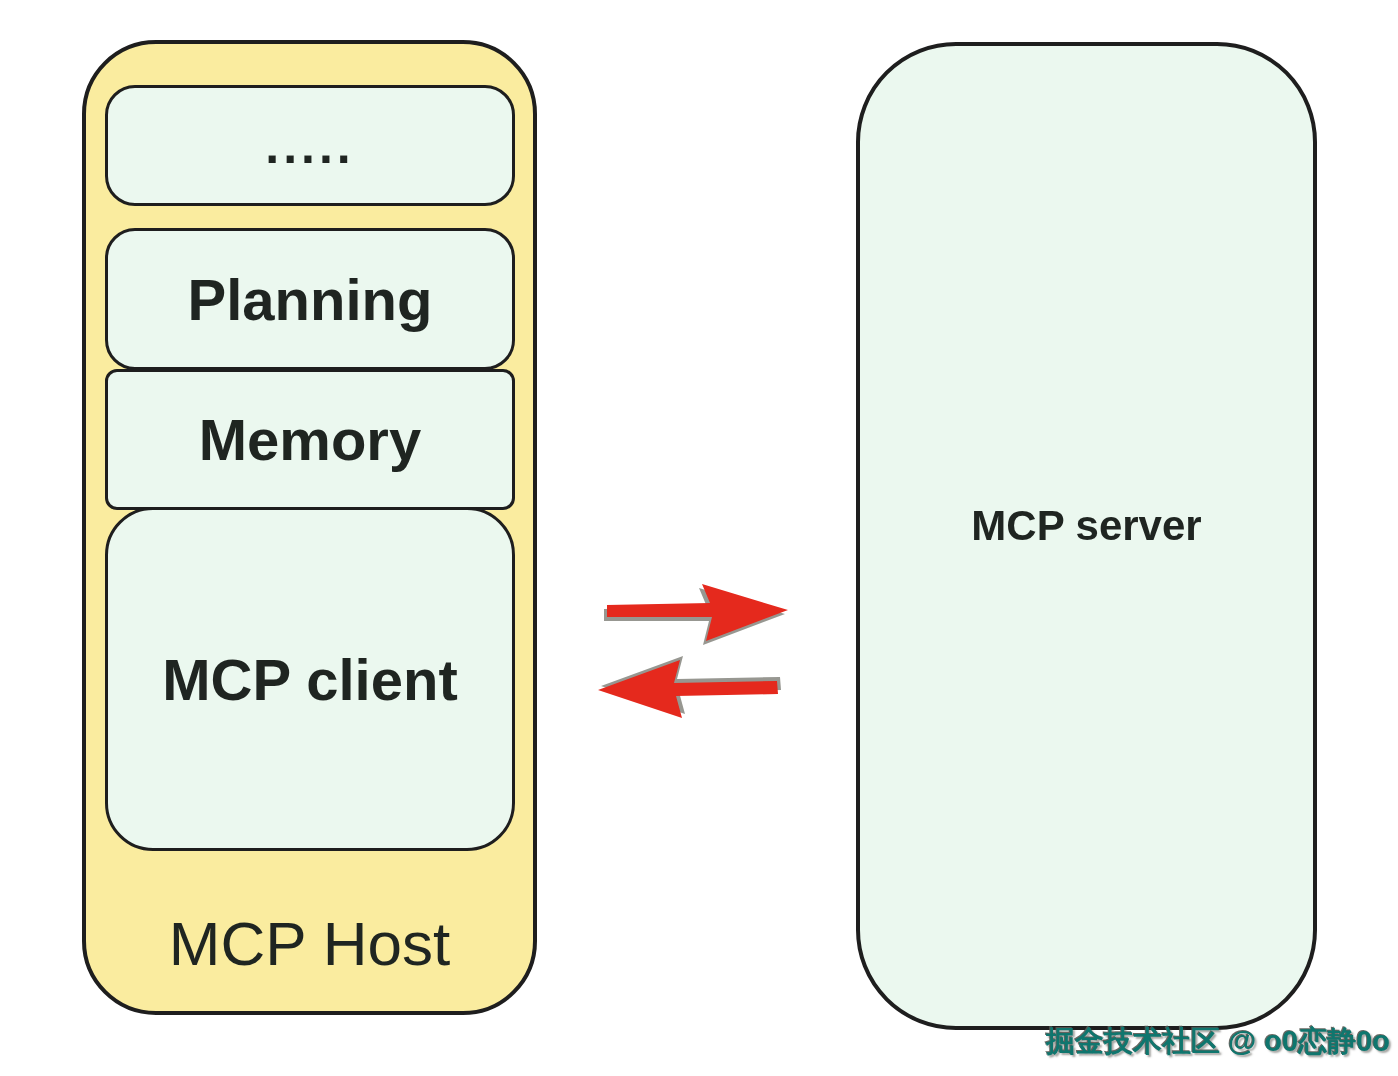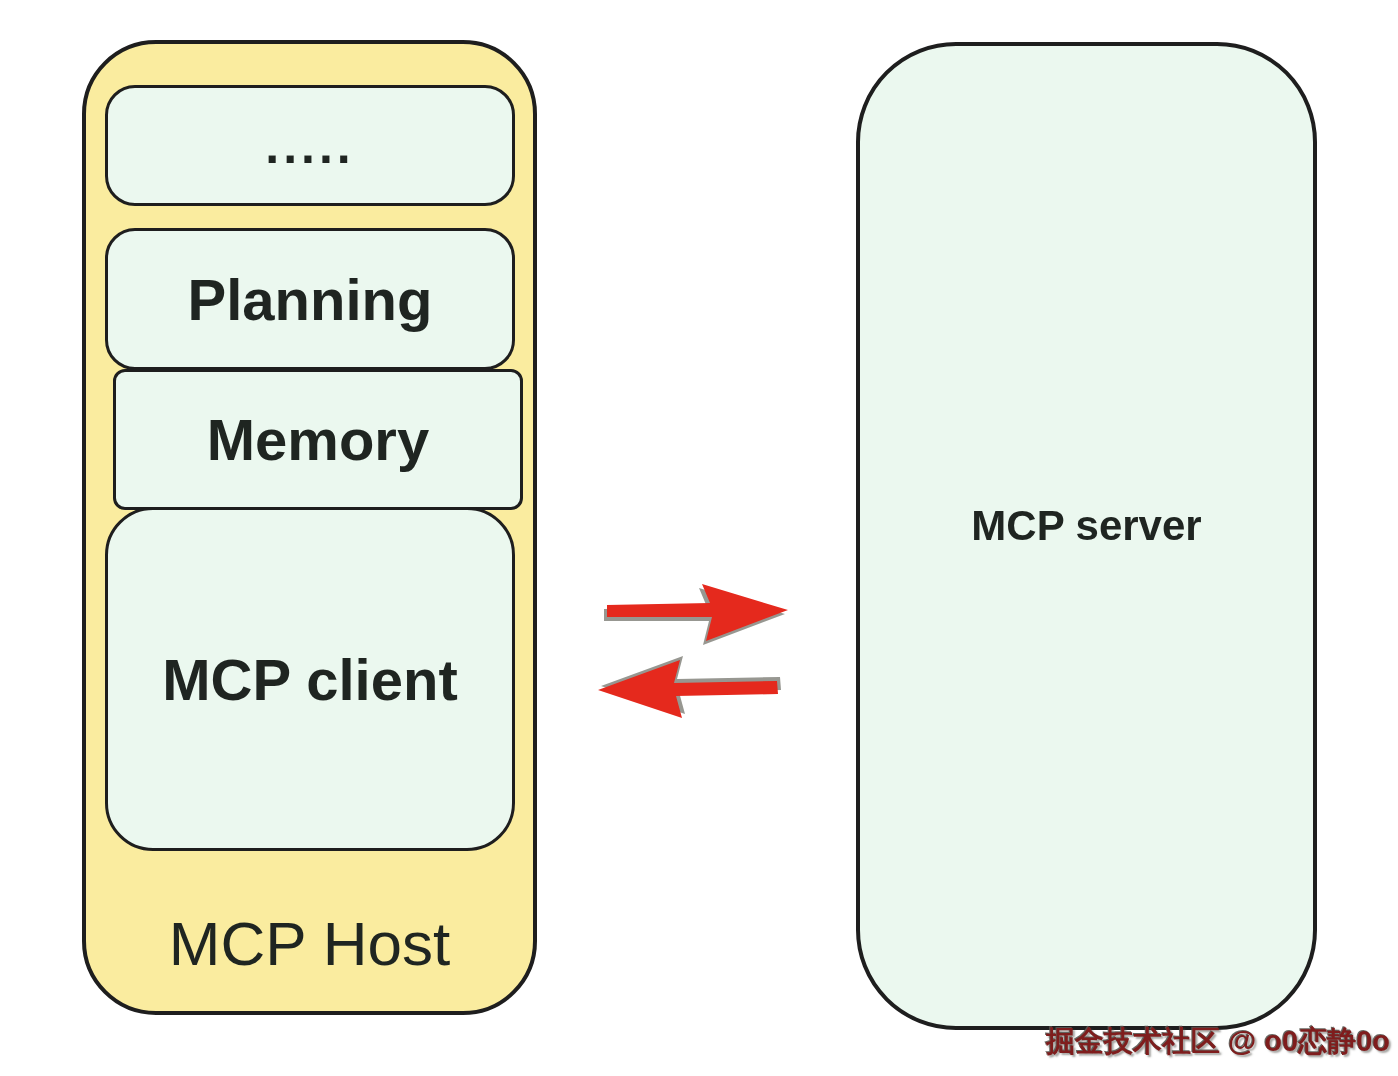--- a/index.html
+++ b/index.html
@@ -54,21 +54,20 @@
   }
   .box-planning {
     top: 228px;
     height: 142px;
     border-radius: 30px;
   }
   .box-memory {
     top: 369px;
     height: 141px;
     border-radius: 12px;
-    margin-left: 8px;
   }
   .box-client {
     top: 507px;
     height: 344px;
     border-radius: 48px;
   }
 
   .host-label {
     position: absolute;
     left: 82px;
@@ -118,21 +117,21 @@
   }
 
   
   .watermark {
     position: absolute;
     top: 1022px;
     right: 8px;
     font-size: 29px;
     font-weight: 700;
     white-space: nowrap;
-    color: #7f1d1d;
+    color: #0f766e;
     text-shadow:
       -1px -1px 0 rgba(88, 88, 82, 0.9),
        2px  2px 2px rgba(88, 88, 82, 0.55);
   }
 </style>
 </head>
 <body>
 
 <div class="canvas">
 

